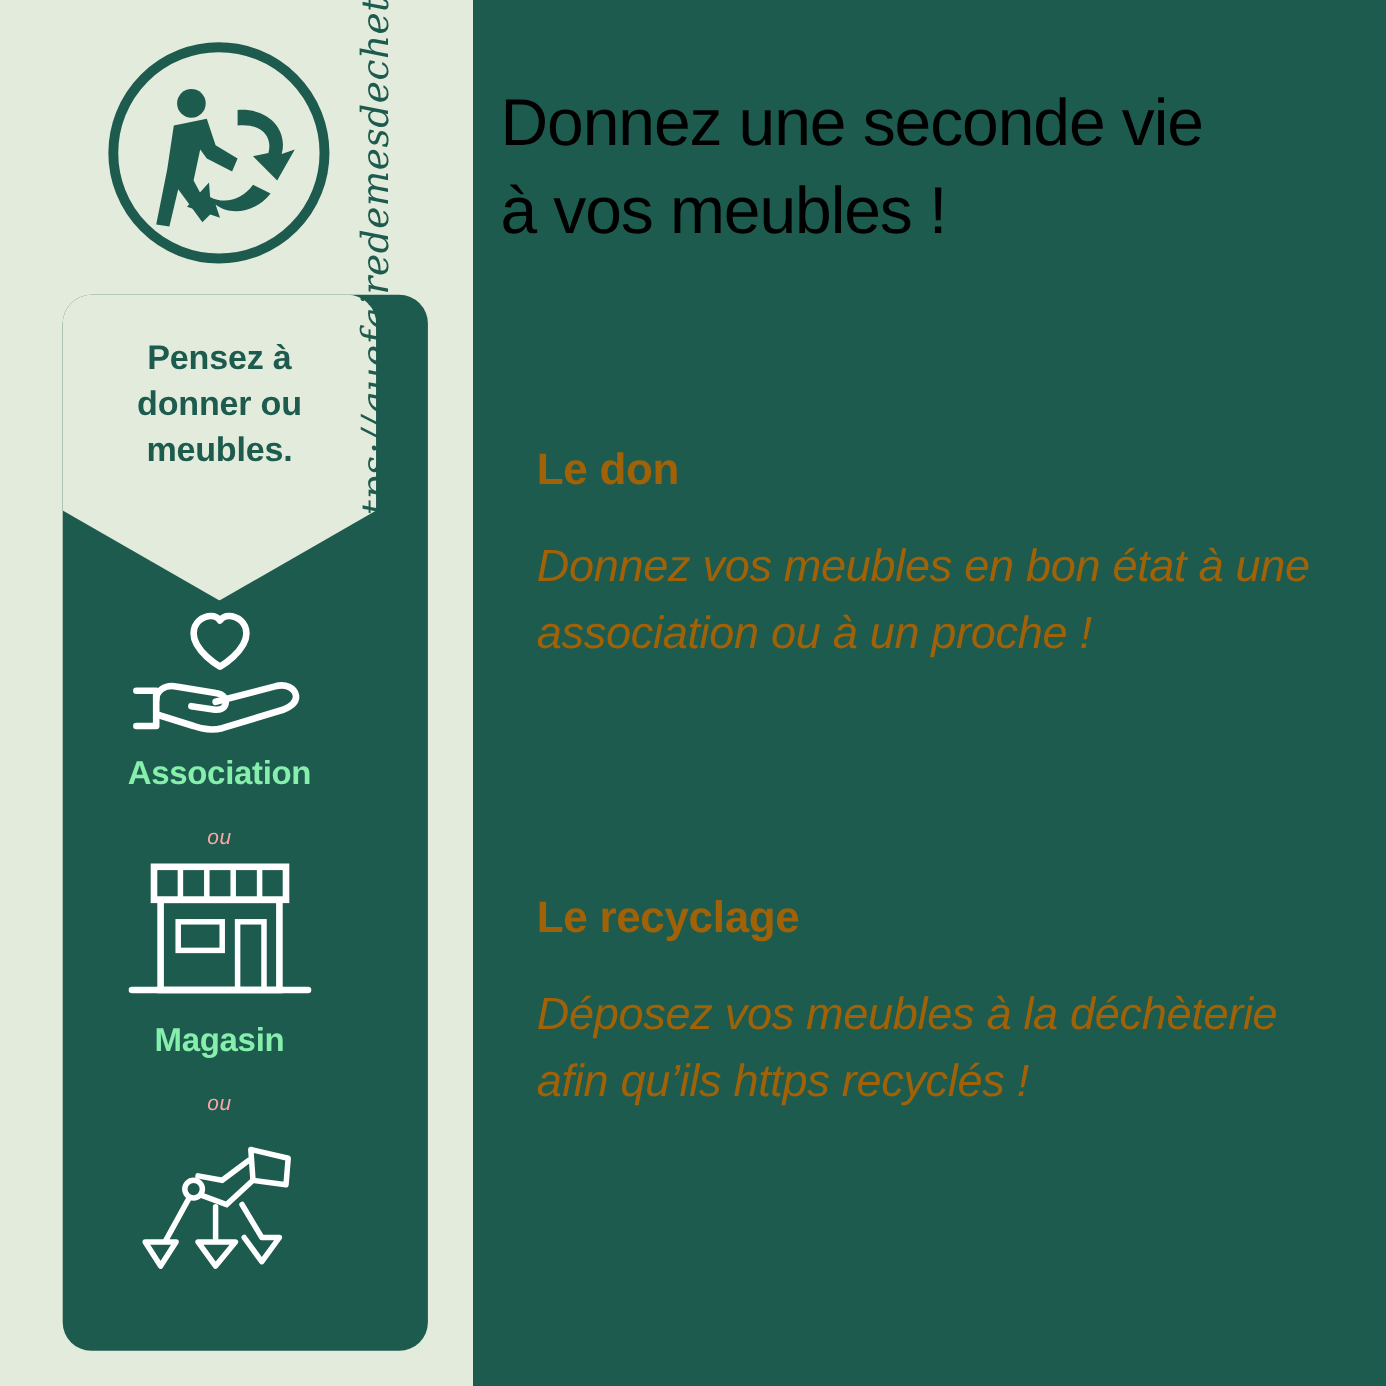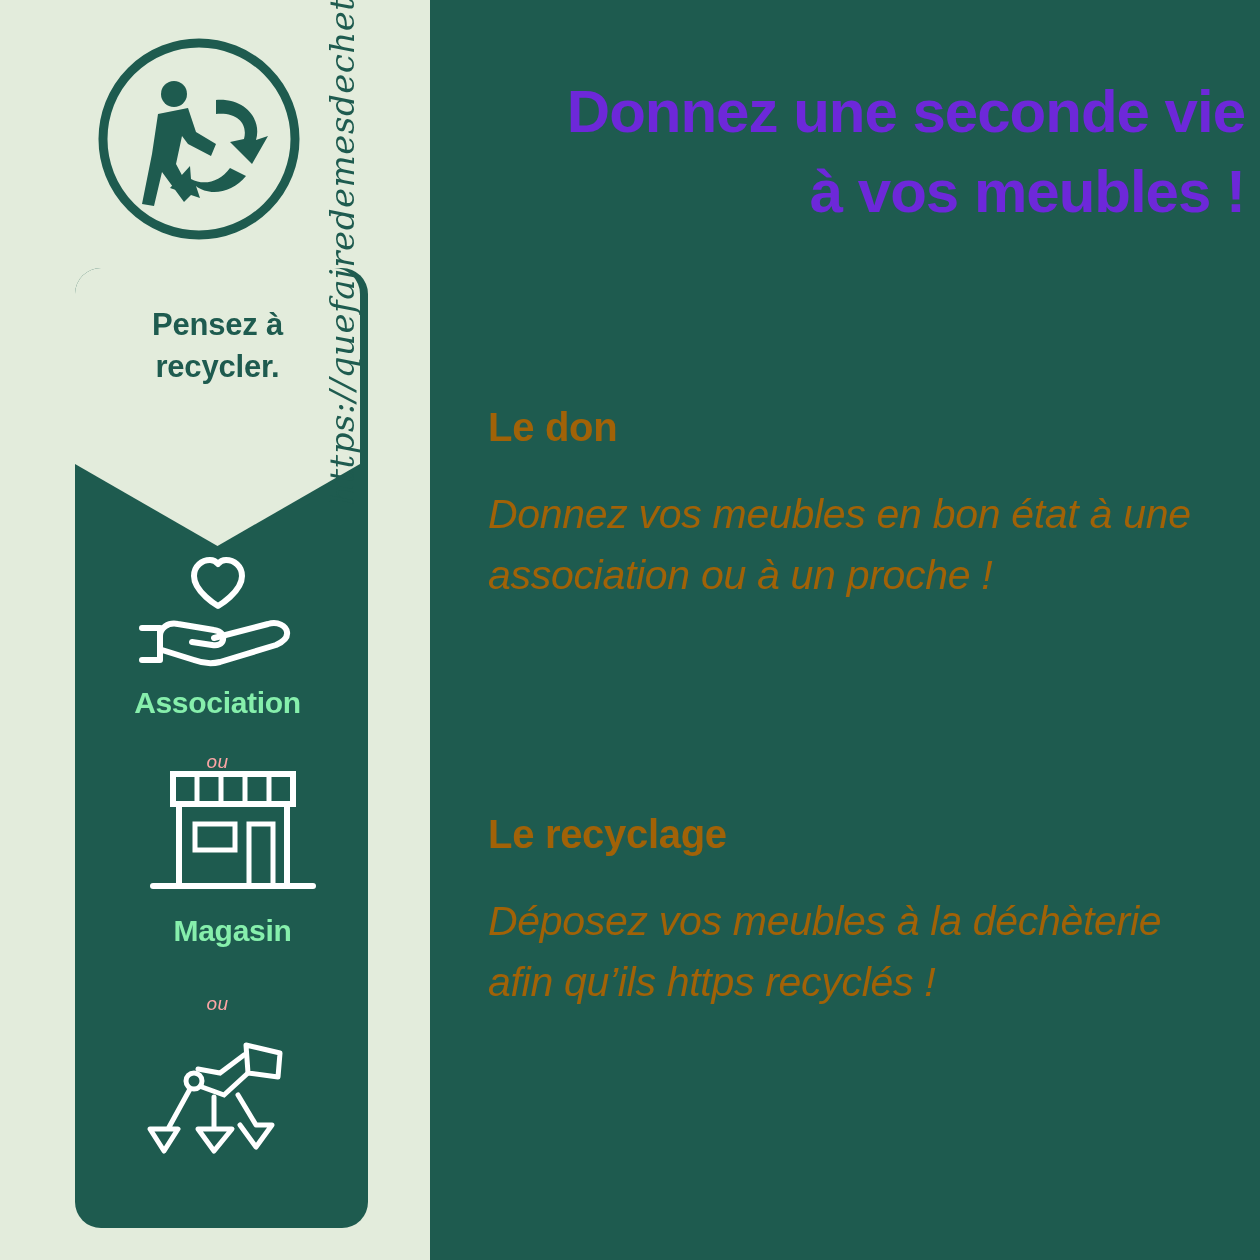--- a/index.html
+++ b/index.html
@@ -43,25 +43,24 @@
     left: 96px;
     top: 36px;
     width: 206px;
     height: 206px;
   }
   
   .steps-card {
     position: absolute;
     left: 57px;
     top: 268px;
-    width: 293px;
+    width: 332px;
     height: 960px;
     background: #1e5b4f;
     border-radius: 26px;
-    margin-left: 18px;
   }
   
   .notch {
     position: absolute;
     left: 0;
     top: 0;
     width: 285px;
     height: 278px;
   }
   .notch-text {
@@ -116,24 +115,24 @@
     font-size: 34px;
     letter-spacing: 0.5px;
     white-space: nowrap;
   }
   
   .title {
     position: absolute;
     left: 455px;
     top: 72px;
     width: 790px;
-    text-align: right;
-    color: #6d28d9;
+    text-align: left;
+    color: #000000;
     font-size: 60px;
-    font-weight: bold;
+    font-weight: normal;
     line-height: 1.33;
     letter-spacing: -1px;
   }
   .section {
     position: absolute;
     left: 488px;
     width: 710px;
     color: #a16207;
   }
   .section-heading {
@@ -175,38 +174,39 @@
 
   <div class="steps-card">
 
     <div class="notch">
       <svg viewBox="0 0 285 278" width="285" height="278" aria-hidden="true">
         <path d="M26 0 H259 A26 26 0 0 1 285 26 V196 L142.5 278 L0 196 V26 A26 26 0 0 1 26 0 Z" fill="#e3ecdc"></path>
       </svg>
     </div>
     <div class="notch-text">
       <div>Pensez à</div>
-      <div>recycler.</div>
+      <div>donner ou</div>
+      <div>meubles.</div>
     </div>
 
     <div class="step" style="top:282px;">
       <span class="step-icon">
         <svg viewBox="0 0 180 120" width="180" height="120" aria-hidden="true">
           <path d="M90 56 C90 56 66 42 66 26 C66 16 74 10 82 10 C87 10 90 14 90 14 C90 14 93 10 98 10 C106 10 114 16 114 26 C114 42 90 56 90 56 Z" fill="none" stroke="#ffffff" stroke-width="6" stroke-linejoin="round"></path>
           <path d="M32 86 C32 78 40 72 50 74 L86 80 C94 81 96 86 95 90 C94 94 90 96 84 95 L64 92" fill="none" stroke="#ffffff" stroke-width="6" stroke-linecap="round" stroke-linejoin="round"></path>
           <path d="M86 88 L140 74 C150 71 158 76 159 82 C160 88 155 92 148 95 L92 112 C84 114 74 113 66 110 L34 100" fill="none" stroke="#ffffff" stroke-width="6" stroke-linecap="round" stroke-linejoin="round"></path>
           <path d="M14 78 L32 78 L32 110 L14 110" fill="none" stroke="#ffffff" stroke-width="6" stroke-linecap="round" stroke-linejoin="round"></path>
         </svg>
       </span>
       <span class="step-label">Association</span>
     </div>
 
     <div class="ou" style="top:483px;">ou</div>
 
-    <div class="step" style="top:500px;padding-left:15px;">
+    <div class="step" style="top:514px;">
       <span class="step-icon">
         <svg viewBox="0 0 200 130" width="200" height="130" aria-hidden="true">
           <rect x="40" y="6" width="120" height="30" fill="none" stroke="#ffffff" stroke-width="6"></rect>
           <line x1="64" y1="6" x2="64" y2="36" stroke="#ffffff" stroke-width="5"></line>
           <line x1="88" y1="6" x2="88" y2="36" stroke="#ffffff" stroke-width="5"></line>
           <line x1="112" y1="6" x2="112" y2="36" stroke="#ffffff" stroke-width="5"></line>
           <line x1="136" y1="6" x2="136" y2="36" stroke="#ffffff" stroke-width="5"></line>
           <rect x="46" y="36" width="108" height="82" fill="none" stroke="#ffffff" stroke-width="6"></rect>
           <rect x="62" y="56" width="40" height="26" fill="none" stroke="#ffffff" stroke-width="5"></rect>
           <rect x="116" y="56" width="24" height="62" fill="none" stroke="#ffffff" stroke-width="5"></rect>

